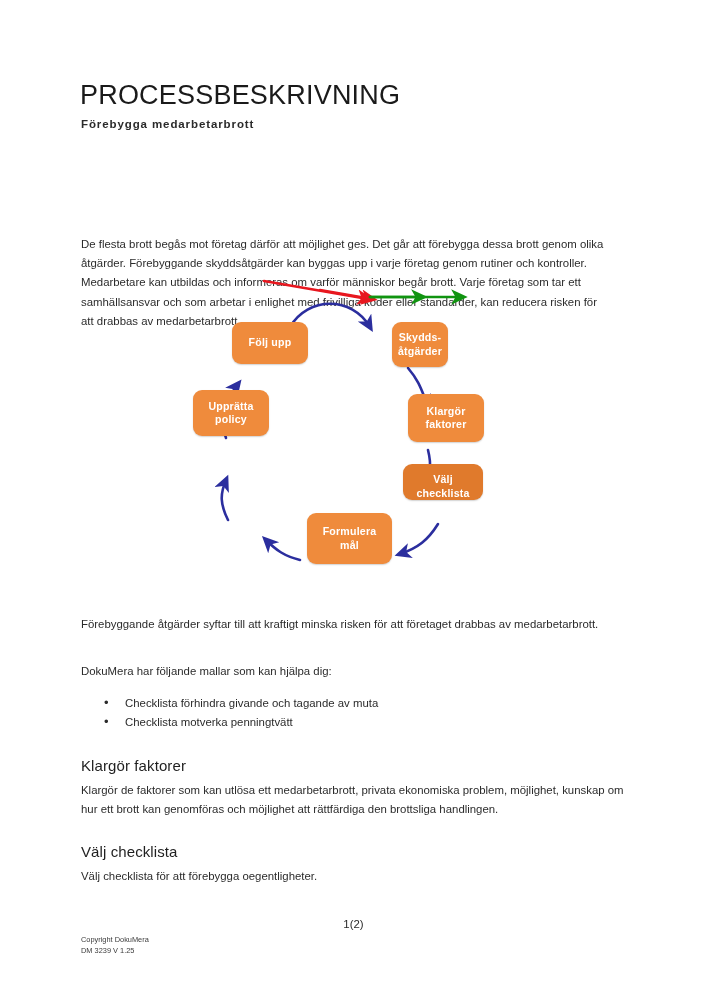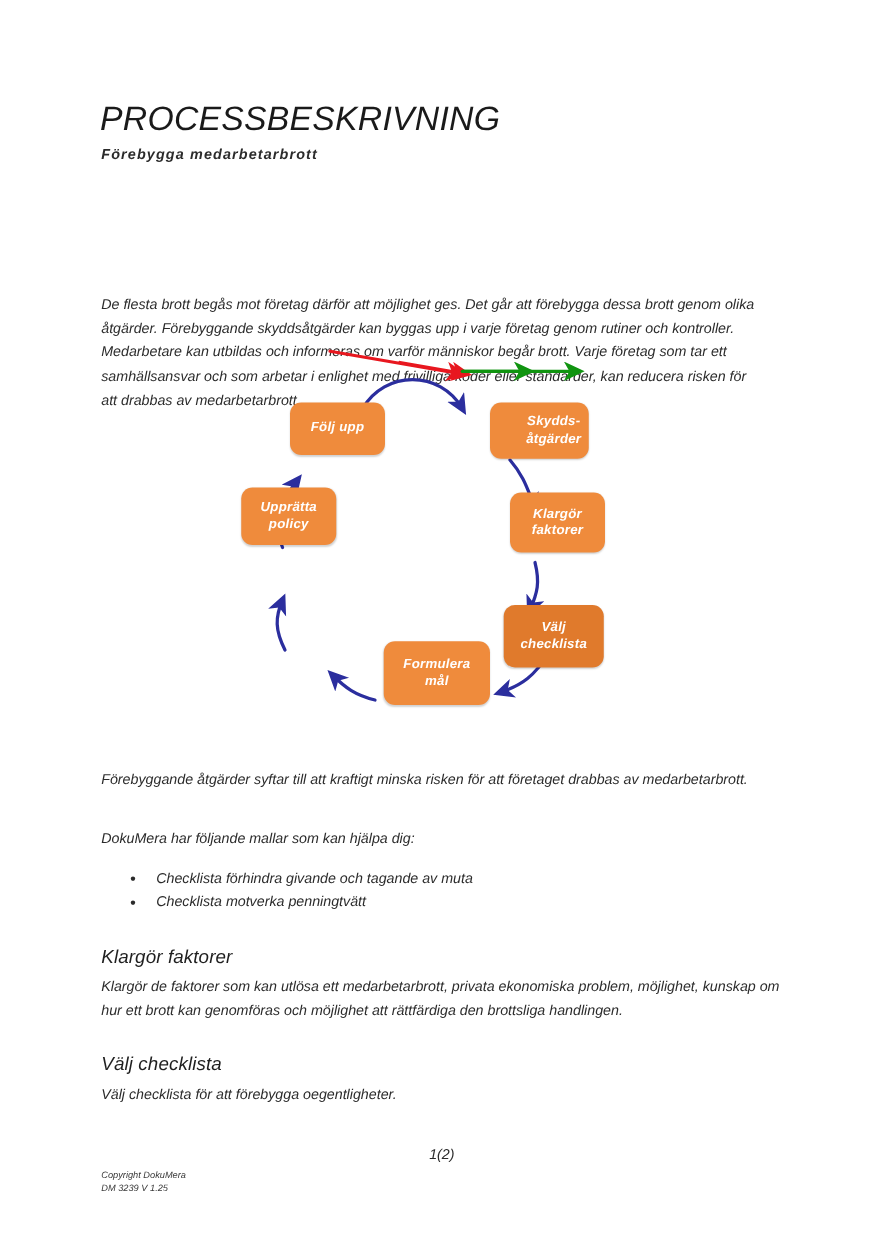--- a/index.html
+++ b/index.html
@@ -2,21 +2,21 @@
 <html><head>
 <meta charset="utf-8">
 <style>
   html,body{margin:0;padding:0;background:#ffffff;}
   body{
     width:707px;height:1000px;position:relative;overflow:hidden;
     font-family:"Liberation Sans","DejaVu Sans",sans-serif;
     color:#231f20;
     -webkit-font-smoothing:antialiased;
   }
-  .page{position:absolute;left:0;top:0;width:707px;height:1000px;background:#fff;font-style:italic;}
+  .page{position:absolute;left:0;top:0;width:707px;height:1000px;background:#fff;}
 
   
   .doc-title{
     position:absolute;left:80px;top:80px;
     font-size:27px;letter-spacing:.2px;font-weight:400;color:#1a1a1a;
   }
   .doc-subtitle{
     position:absolute;left:81px;top:118px;
     font-size:11.5px;font-weight:700;letter-spacing:.9px;color:#2b2b2b;
   }
@@ -118,29 +118,29 @@
       <g fill="none" stroke="#109410" stroke-width="2.6" stroke-linecap="round">
         <path d="M190,25 L282,25" marker-end="url(#hGreen)"></path>
         <path d="M190,25 L242,25" marker-end="url(#hGreen)"></path>
       </g>
     </svg>
 
     <div class="node n-light" style="left:52px;top:50px;width:76px;height:42px;text-align:center;">
       <span>Följ upp</span>
     </div>
 
-    <div class="node n-light" style="left:212px;top:50px;width:56px;height:45px;padding-left:23px;">
+    <div class="node n-light" style="left:212px;top:50px;width:56px;height:45px;">
       <span>Skydds-<br>åtgärder</span>
     </div>
 
     <div class="node n-light" style="left:228px;top:122px;width:76px;height:48px;">
       <span>Klargör<br>faktorer</span>
     </div>
 
-    <div class="node n-dark" style="left:223px;top:212px;width:80px;height:50px;">
+    <div class="node n-dark" style="left:223px;top:192px;width:80px;height:36px;align-items:flex-end;">
       <span>Välj<br>checklista</span>
     </div>
 
     <div class="node n-light" style="left:127px;top:241px;width:85px;height:51px;">
       <span>Formulera<br>mål</span>
     </div>
 
 
     <div class="node n-light" style="left:13px;top:118px;width:76px;height:46px;">
       <span>Upprätta<br>policy</span>

